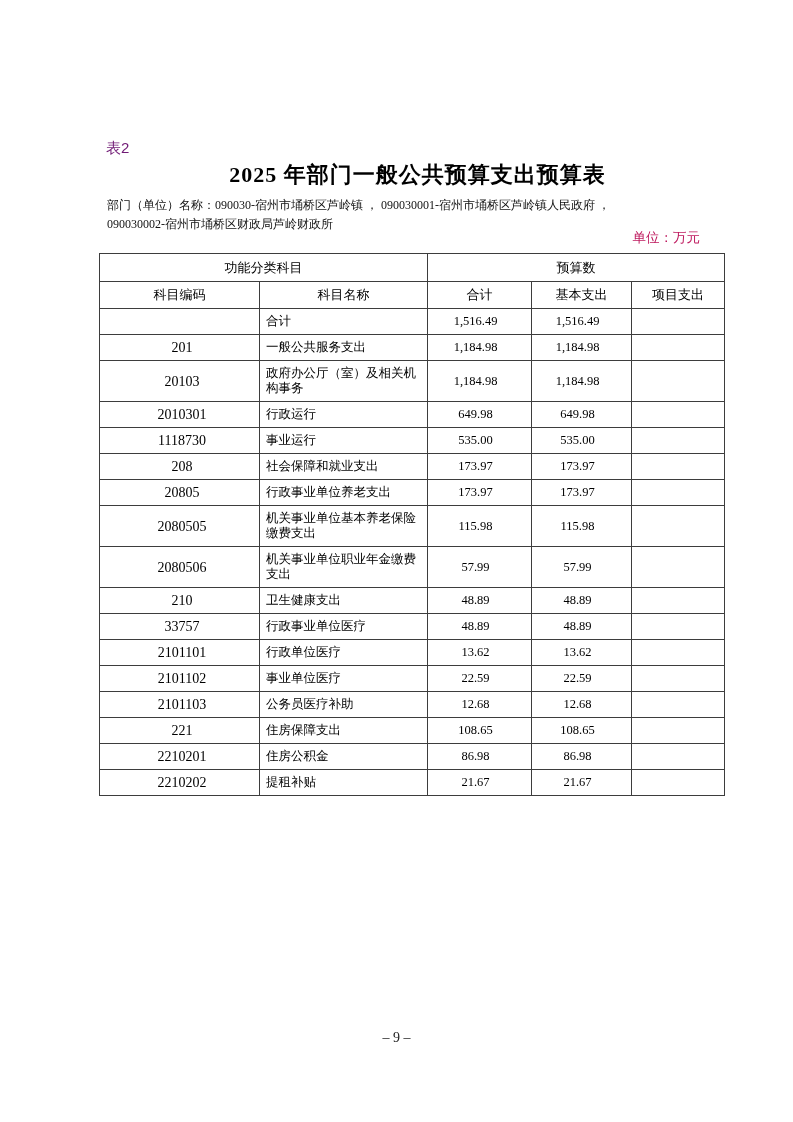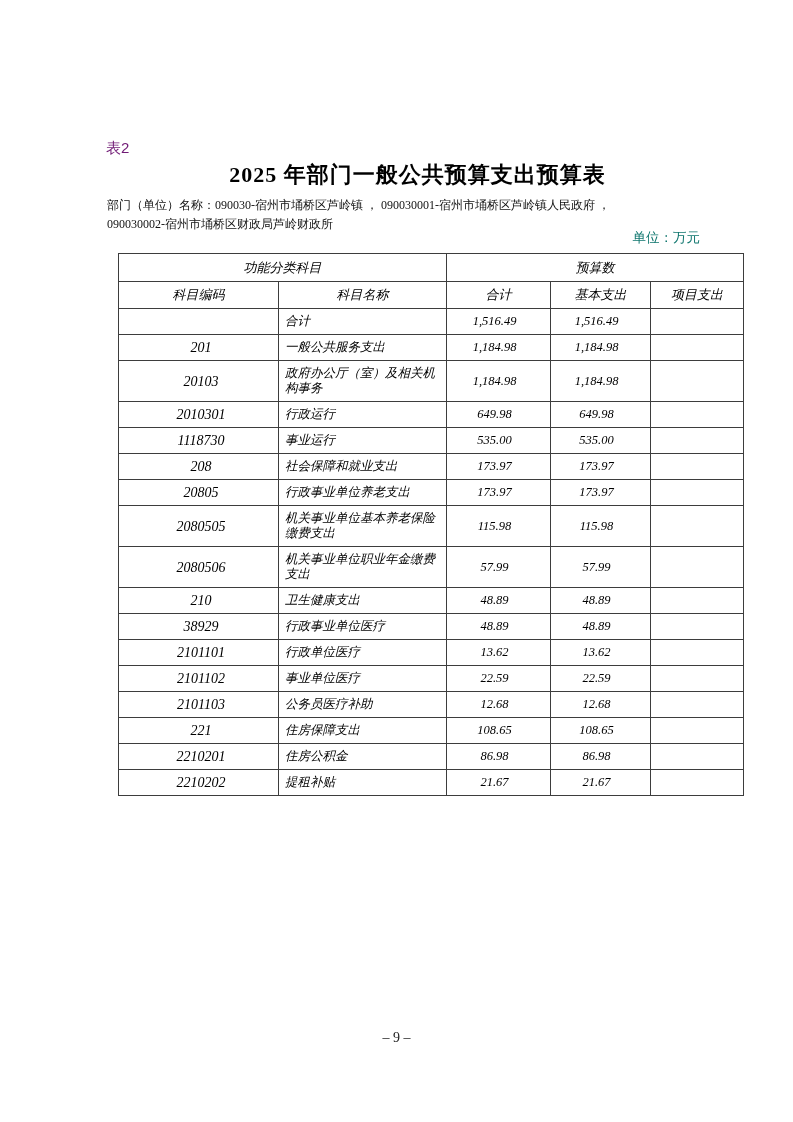--- a/index.html
+++ b/index.html
@@ -28,28 +28,27 @@
     color: #000;
   }
   .dept-line {
     position: absolute; left: 107px; width: 616px;
     font-size: 12px; line-height: 19px; color: #111;
   }
   .dept-line.l1 { top: 196px; }
   .dept-line.l2 { top: 215px; }
   .unit-note {
     position: absolute; left: 105px; top: 229px; width: 595px;
-    text-align: right; font-size: 13.5px; color: #0f766e;
+    text-align: right; font-size: 13.5px; color: #be185d;
   }
   table.budget {
-    position: absolute; left: 118px; top: 253px;
+    position: absolute; left: 99px; top: 253px;
     width: 625px;
     border-collapse: collapse;
     table-layout: fixed;
-    font-style: italic;
   }
   table.budget th, table.budget td {
     border: 1px solid #3d3d3d;
     font-weight: normal;
     vertical-align: middle;
     overflow: hidden;
   }
   table.budget th {
     font-size: 13px;
     text-align: center;
@@ -182,21 +181,21 @@
       <td class="td-num"></td>
     </tr>
         <tr>
       <td class="td-code">210</td>
       <td class="td-name">卫生健康支出</td>
       <td class="td-num">48.89</td>
       <td class="td-num">48.89</td>
       <td class="td-num"></td>
     </tr>
         <tr>
-      <td class="td-code">38929</td>
+      <td class="td-code">33757</td>
       <td class="td-name">行政事业单位医疗</td>
       <td class="td-num">48.89</td>
       <td class="td-num">48.89</td>
       <td class="td-num"></td>
     </tr>
         <tr>
       <td class="td-code">2101101</td>
       <td class="td-name">行政单位医疗</td>
       <td class="td-num">13.62</td>
       <td class="td-num">13.62</td>

